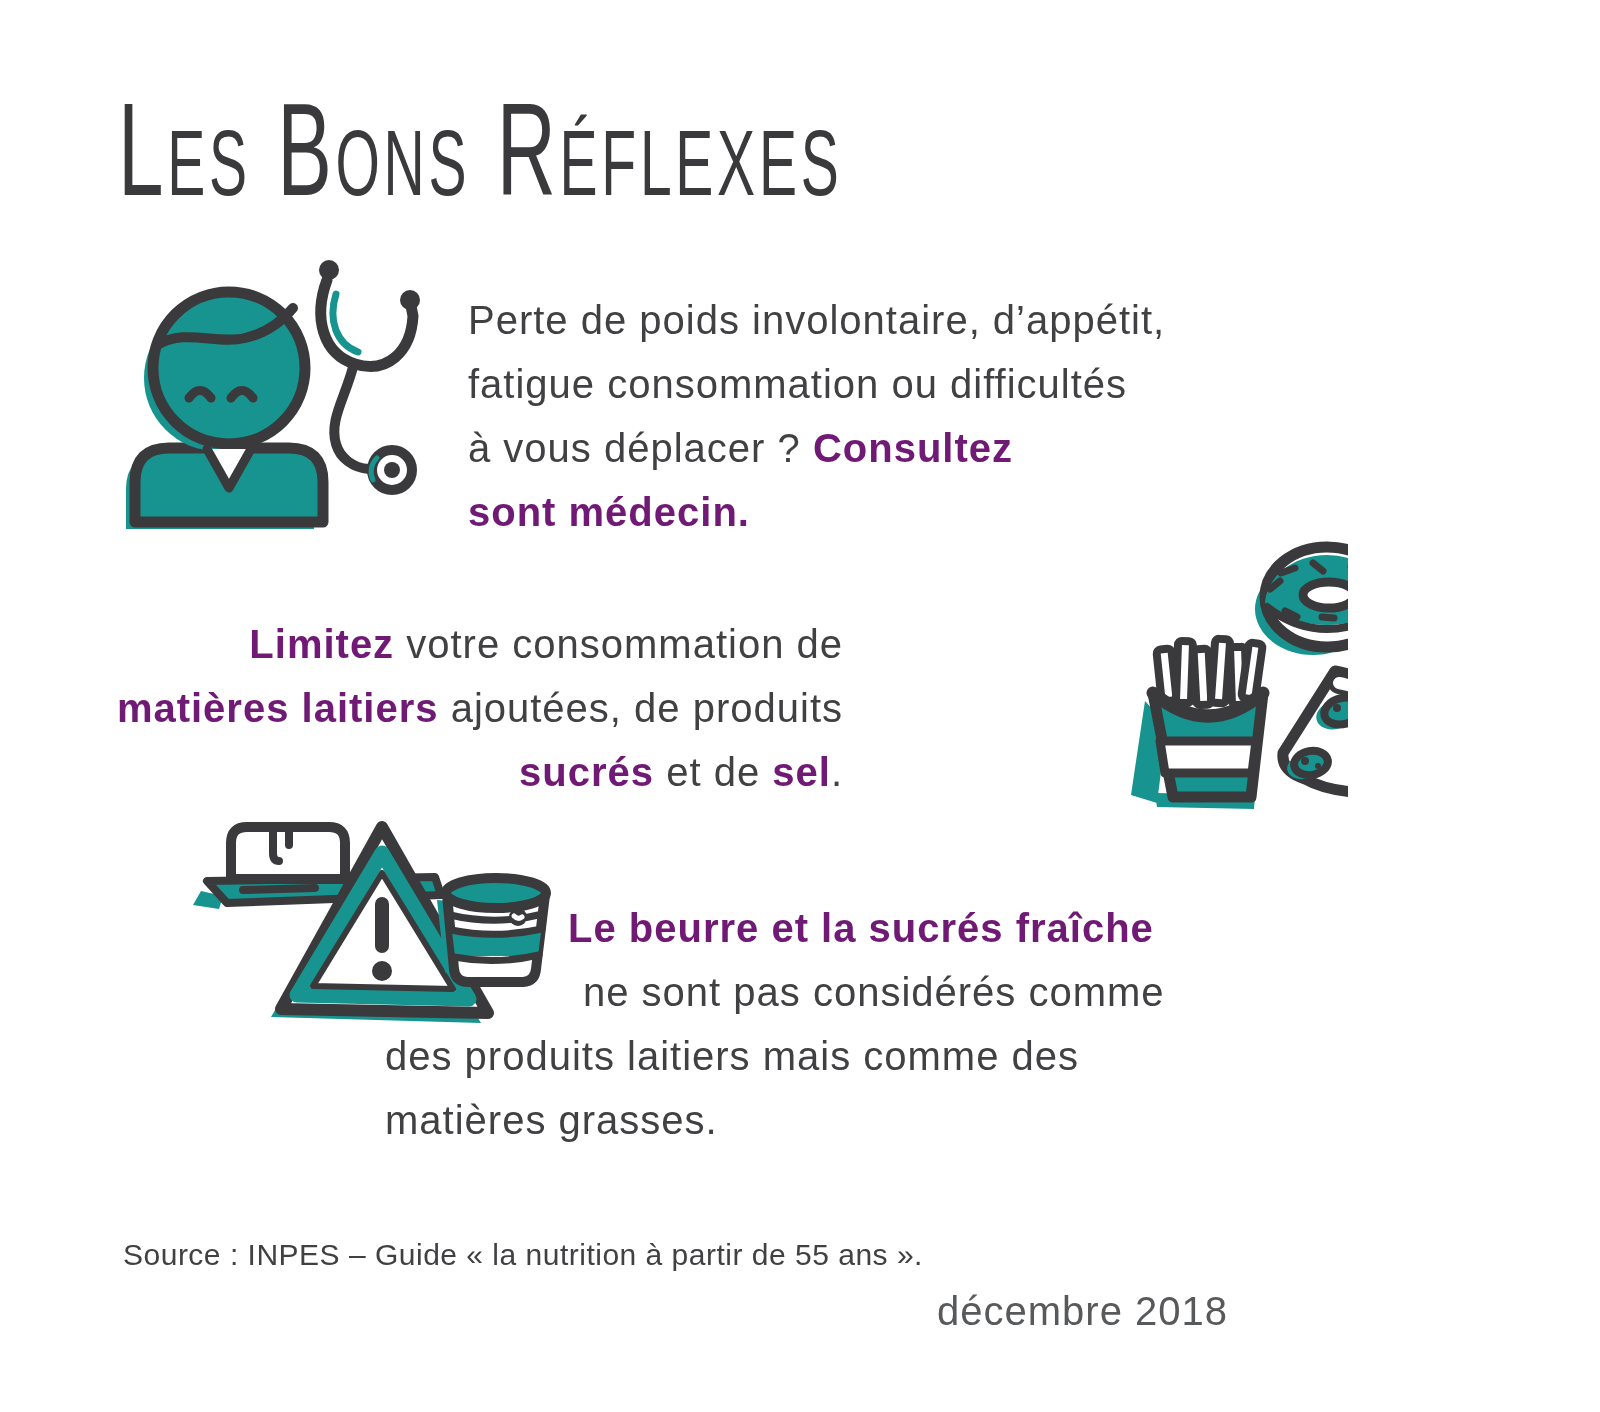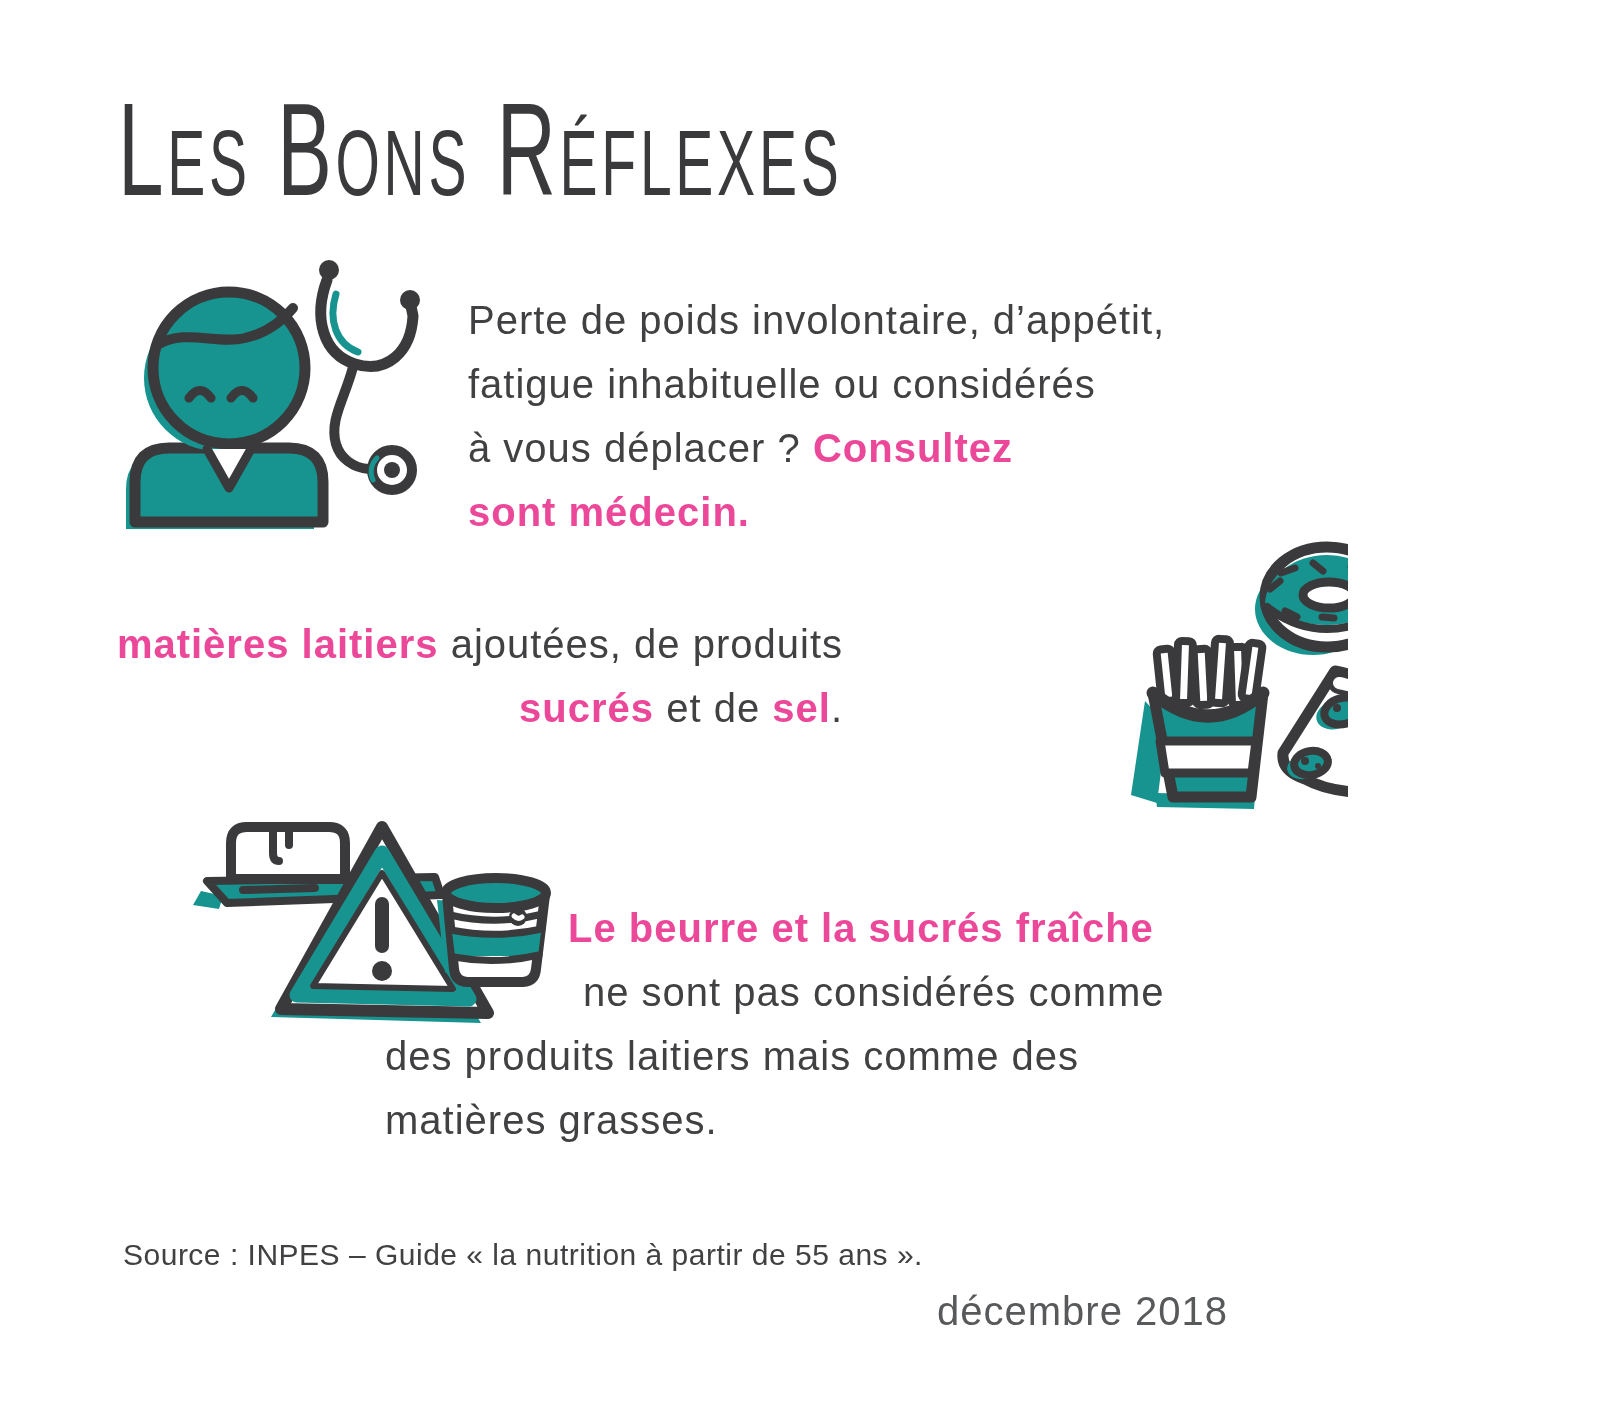--- a/index.html
+++ b/index.html
@@ -14,21 +14,21 @@
     font-family:"Liberation Sans", sans-serif;color:var(--text);
   }
   .title{
     position:absolute;left:118px;top:84px;
     font-size:132px;font-weight:400;color:var(--ink);
     font-variant:small-caps;letter-spacing:6px;white-space:nowrap;
     transform:scaleX(0.62);transform-origin:0 50%;
     line-height:1.0;
   }
   .txt{font-size:40px;line-height:64px;letter-spacing:1px;color:var(--text);}
-  .txt .b{font-weight:700;color:#ec4899;margin-top:41px;}
+  .txt .b{font-weight:700;color:#701a75;margin-top:41px;}
   .s1-text{position:absolute;left:468px;top:288px;white-space:nowrap;}
   .s2-text{position:absolute;right:505px;top:612px;text-align:right;white-space:nowrap;}
   .s3-text{position:absolute;left:385px;top:896px;white-space:nowrap;}
   .s3-text .line:nth-child(1){margin-left:183px;}
   .s3-text .line:nth-child(2){margin-left:198px;}
   .icon-box{position:absolute;}
   .source{
     position:absolute;left:123px;top:1238px;font-size:30px;letter-spacing:0.5px;
     color:var(--text);white-space:nowrap;
   }
@@ -70,26 +70,27 @@
         <path class="nf sI th10" d="M248,117 C240,148 224,170 231,194 C235,208 248,218 264,219"></path>
         <circle class="fW sI th10" cx="287" cy="220" r="20"></circle>
         <path class="nf sT th5" d="M272,208 a19,19 0 0 0 -4,22"></path>
         <circle class="fI" cx="287" cy="220" r="8"></circle>
       </g>
     </svg>
   </div>
 
   <div class="s1-text txt">
     <div class="line"><span>Perte de poids involontaire, d’appétit,</span></div>
-    <div class="line"><span>fatigue inhabituelle ou considérés</span></div>
+    <div class="line"><span>fatigue consommation ou difficultés</span></div>
     <div class="line"><span>à vous déplacer ? </span><span class="b">Consultez</span></div>
     <div class="line"><span class="b">sont médecin.</span></div>
   </div>
 
   <div class="s2-text txt">
+    <div class="line"><span class="b">Limitez</span><span> votre consommation de</span></div>
     <div class="line"><span class="b">matières laitiers</span><span> ajoutées, de produits</span></div>
     <div class="line"><span class="b">sucrés</span><span> et de </span><span class="b">sel</span><span>.</span></div>
   </div>
 
   <div class="icon-box" style="left:1115px;top:525px;">
     <svg width="395" height="290" viewBox="0 0 395 290">
       <g>
         <ellipse class="fT" cx="198" cy="84" rx="58" ry="46"></ellipse>
         <ellipse class="fW sI th11" cx="212" cy="72" rx="62" ry="50"></ellipse>
         <path class="fT" d="M150,80 a62,50 0 1 1 124,0 q-30,20 -62,20 q-32,0 -62,-20 z"></path>

